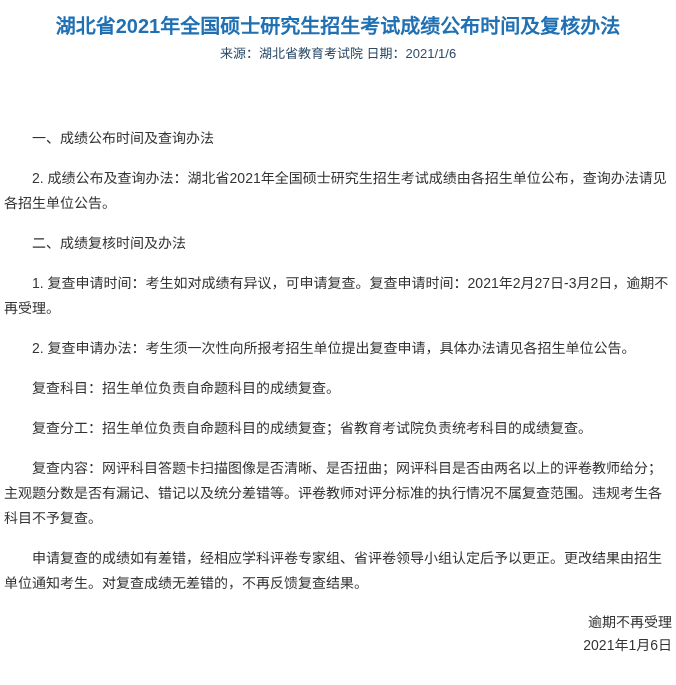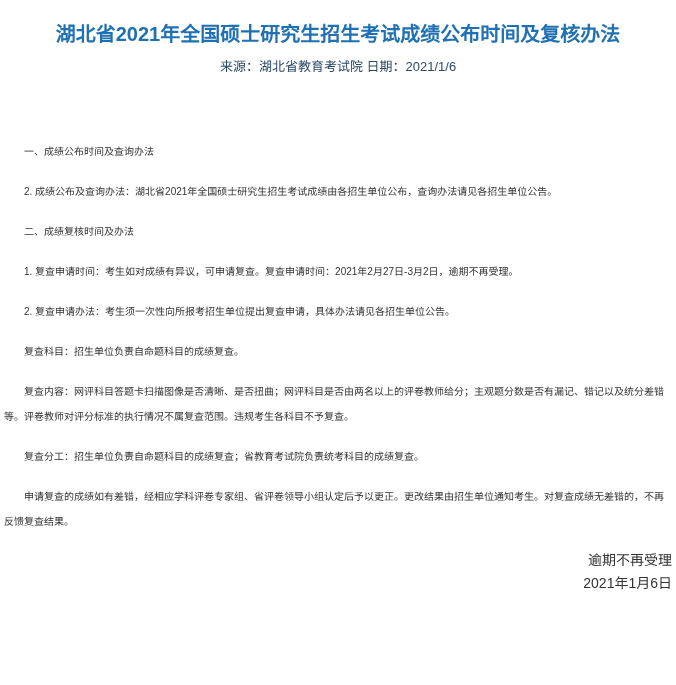--- a/index.html
+++ b/index.html
@@ -9,41 +9,41 @@
     font-family: "Liberation Sans", "DejaVu Sans", sans-serif;
   }
   .page {
     position: relative;
     width: 676px;
     min-height: 685px;
     background: #ffffff;
     overflow: hidden;
   }
   .doc-title {
-    margin: 12px;
+    margin: 4px;
     padding-top: 10px;
     font-size: 20px;
     line-height: 24px;
     font-weight: bold;
     text-align: center;
     color: #2070B4;
   }
   .meta-line {
     margin-top: 7px;
     text-align: center;
     font-size: 13px;
     line-height: 18px;
     color: #2B4A68;
   }
   .meta-line .date-part {
   }
   .article {
     padding: 48px 4px 0 4px;
     color: #333333;
-    font-size: 10px;
+    font-size: 14px;
   }
   .article p {
     margin: 15px 0;
     line-height: 25px;
     text-indent: 2em;
     word-break: break-all;
   }
   .signature {
     margin-top: 14px;
     padding: 0 4px 18px 4px;
@@ -65,22 +65,22 @@
     <span class="date-part">日期：2021/1/6</span>
   </div>
 
   <div class="article">
     <p>一、成绩公布时间及查询办法</p>
     <p>2. 成绩公布及查询办法：湖北省2021年全国硕士研究生招生考试成绩由各招生单位公布，查询办法请见各招生单位公告。</p>
     <p>二、成绩复核时间及办法</p>
     <p>1. 复查申请时间：考生如对成绩有异议，可申请复查。复查申请时间：2021年2月27日-3月2日，逾期不再受理。</p>
     <p>2. 复查申请办法：考生须一次性向所报考招生单位提出复查申请，具体办法请见各招生单位公告。</p>
     <p>复查科目：招生单位负责自命题科目的成绩复查。</p>
+    <p>复查分工：招生单位负责自命题科目的成绩复查；省教育考试院负责统考科目的成绩复查。</p>
     <p>复查内容：网评科目答题卡扫描图像是否清晰、是否扭曲；网评科目是否由两名以上的评卷教师给分；主观题分数是否有漏记、错记以及统分差错等。评卷教师对评分标准的执行情况不属复查范围。违规考生各科目不予复查。</p>
-    <p>复查分工：招生单位负责自命题科目的成绩复查；省教育考试院负责统考科目的成绩复查。</p>
     <p>申请复查的成绩如有差错，经相应学科评卷专家组、省评卷领导小组认定后予以更正。更改结果由招生单位通知考生。对复查成绩无差错的，不再反馈复查结果。</p>
   </div>
 
   <div class="signature">
     <div>逾期不再受理</div>
     <div>2021年1月6日</div>
   </div>
 
 </div>
 

